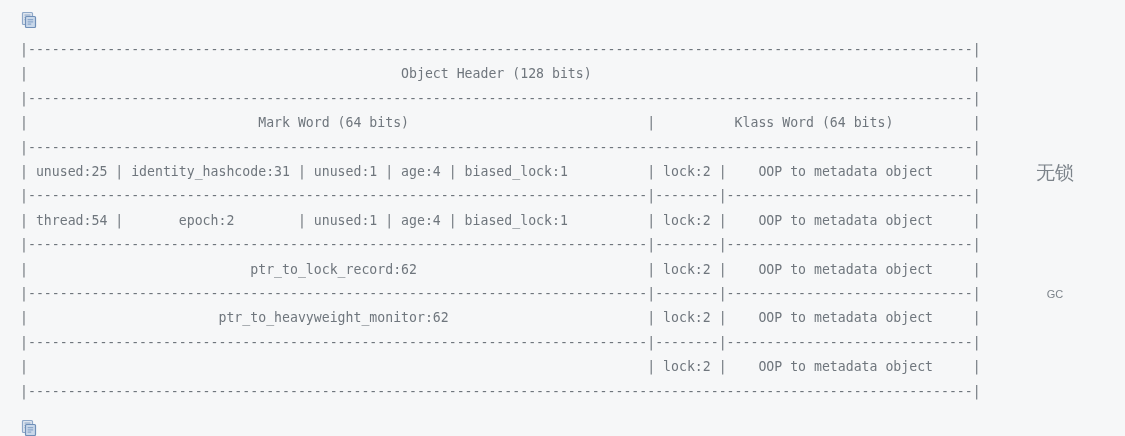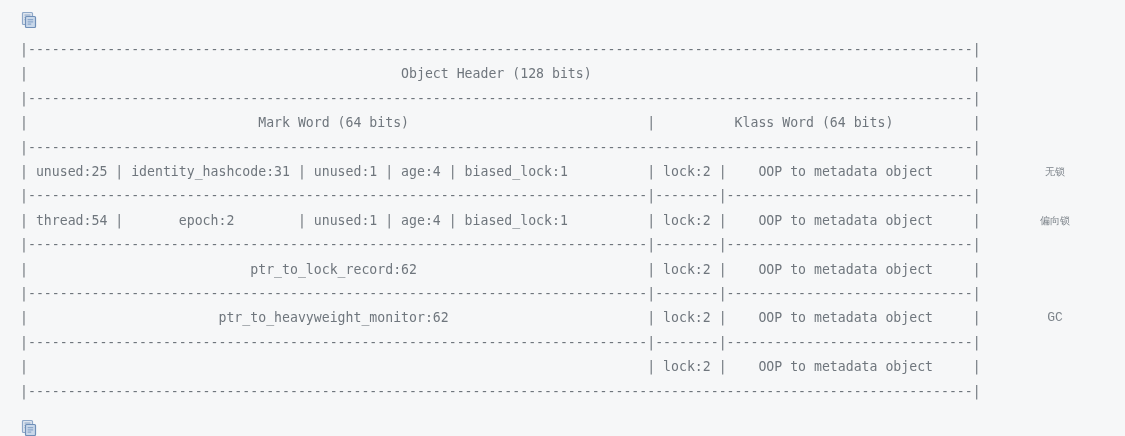--- a/index.html
+++ b/index.html
@@ -61,28 +61,28 @@
   .annotations {
     position: absolute;
     left: 1000px;
     top: 38px;
     width: 110px;
   }
   .ann-row {
     height: 24.4px;
     line-height: 24.4px;
     font-family: "DejaVu Sans", "Liberation Sans", sans-serif;
-    font-size: 10px;
+    font-size: 19px;
     color: #7c838a;
     text-align: center;
   }
   .ann-row.blank { visibility: hidden; }
   .ann-row.latin {
-    font-family: Liberation Mono, monospace;
-    font-size: 13px;
+    font-family: Liberation Sans, sans-serif;
+    font-size: 11px;
   }
 </style>
 </head>
 <body>
 
 <div class="code-block">
 
   <div class="copy-icon top">
     <svg width="20" height="20" viewBox="0 0 20 20" aria-hidden="true">
       <rect x="2.5" y="2.5" width="10" height="12" rx="1" fill="#dfe6ef" stroke="#8fa8c8" stroke-width="1.2"></rect>
@@ -115,21 +115,20 @@
   </div>
 
   <div class="annotations">
     <div class="ann-row blank"></div>
     <div class="ann-row blank"></div>
     <div class="ann-row blank"></div>
     <div class="ann-row blank"></div>
     <div class="ann-row blank"></div>
     <div class="ann-row">无锁</div>
     <div class="ann-row blank"></div>
-    <div class="ann-row">偏向锁</div>
     <div class="ann-row blank"></div>
     <div class="ann-row blank"></div>
     <div class="ann-row blank"></div>
     <div class="ann-row latin">GC</div>
     <div class="ann-row blank"></div>
   </div>
 
   <div class="copy-icon bottom">
     <svg width="20" height="20" viewBox="0 0 20 20" aria-hidden="true">
       <rect x="2.5" y="2.5" width="10" height="12" rx="1" fill="#dfe6ef" stroke="#8fa8c8" stroke-width="1.2"></rect>

